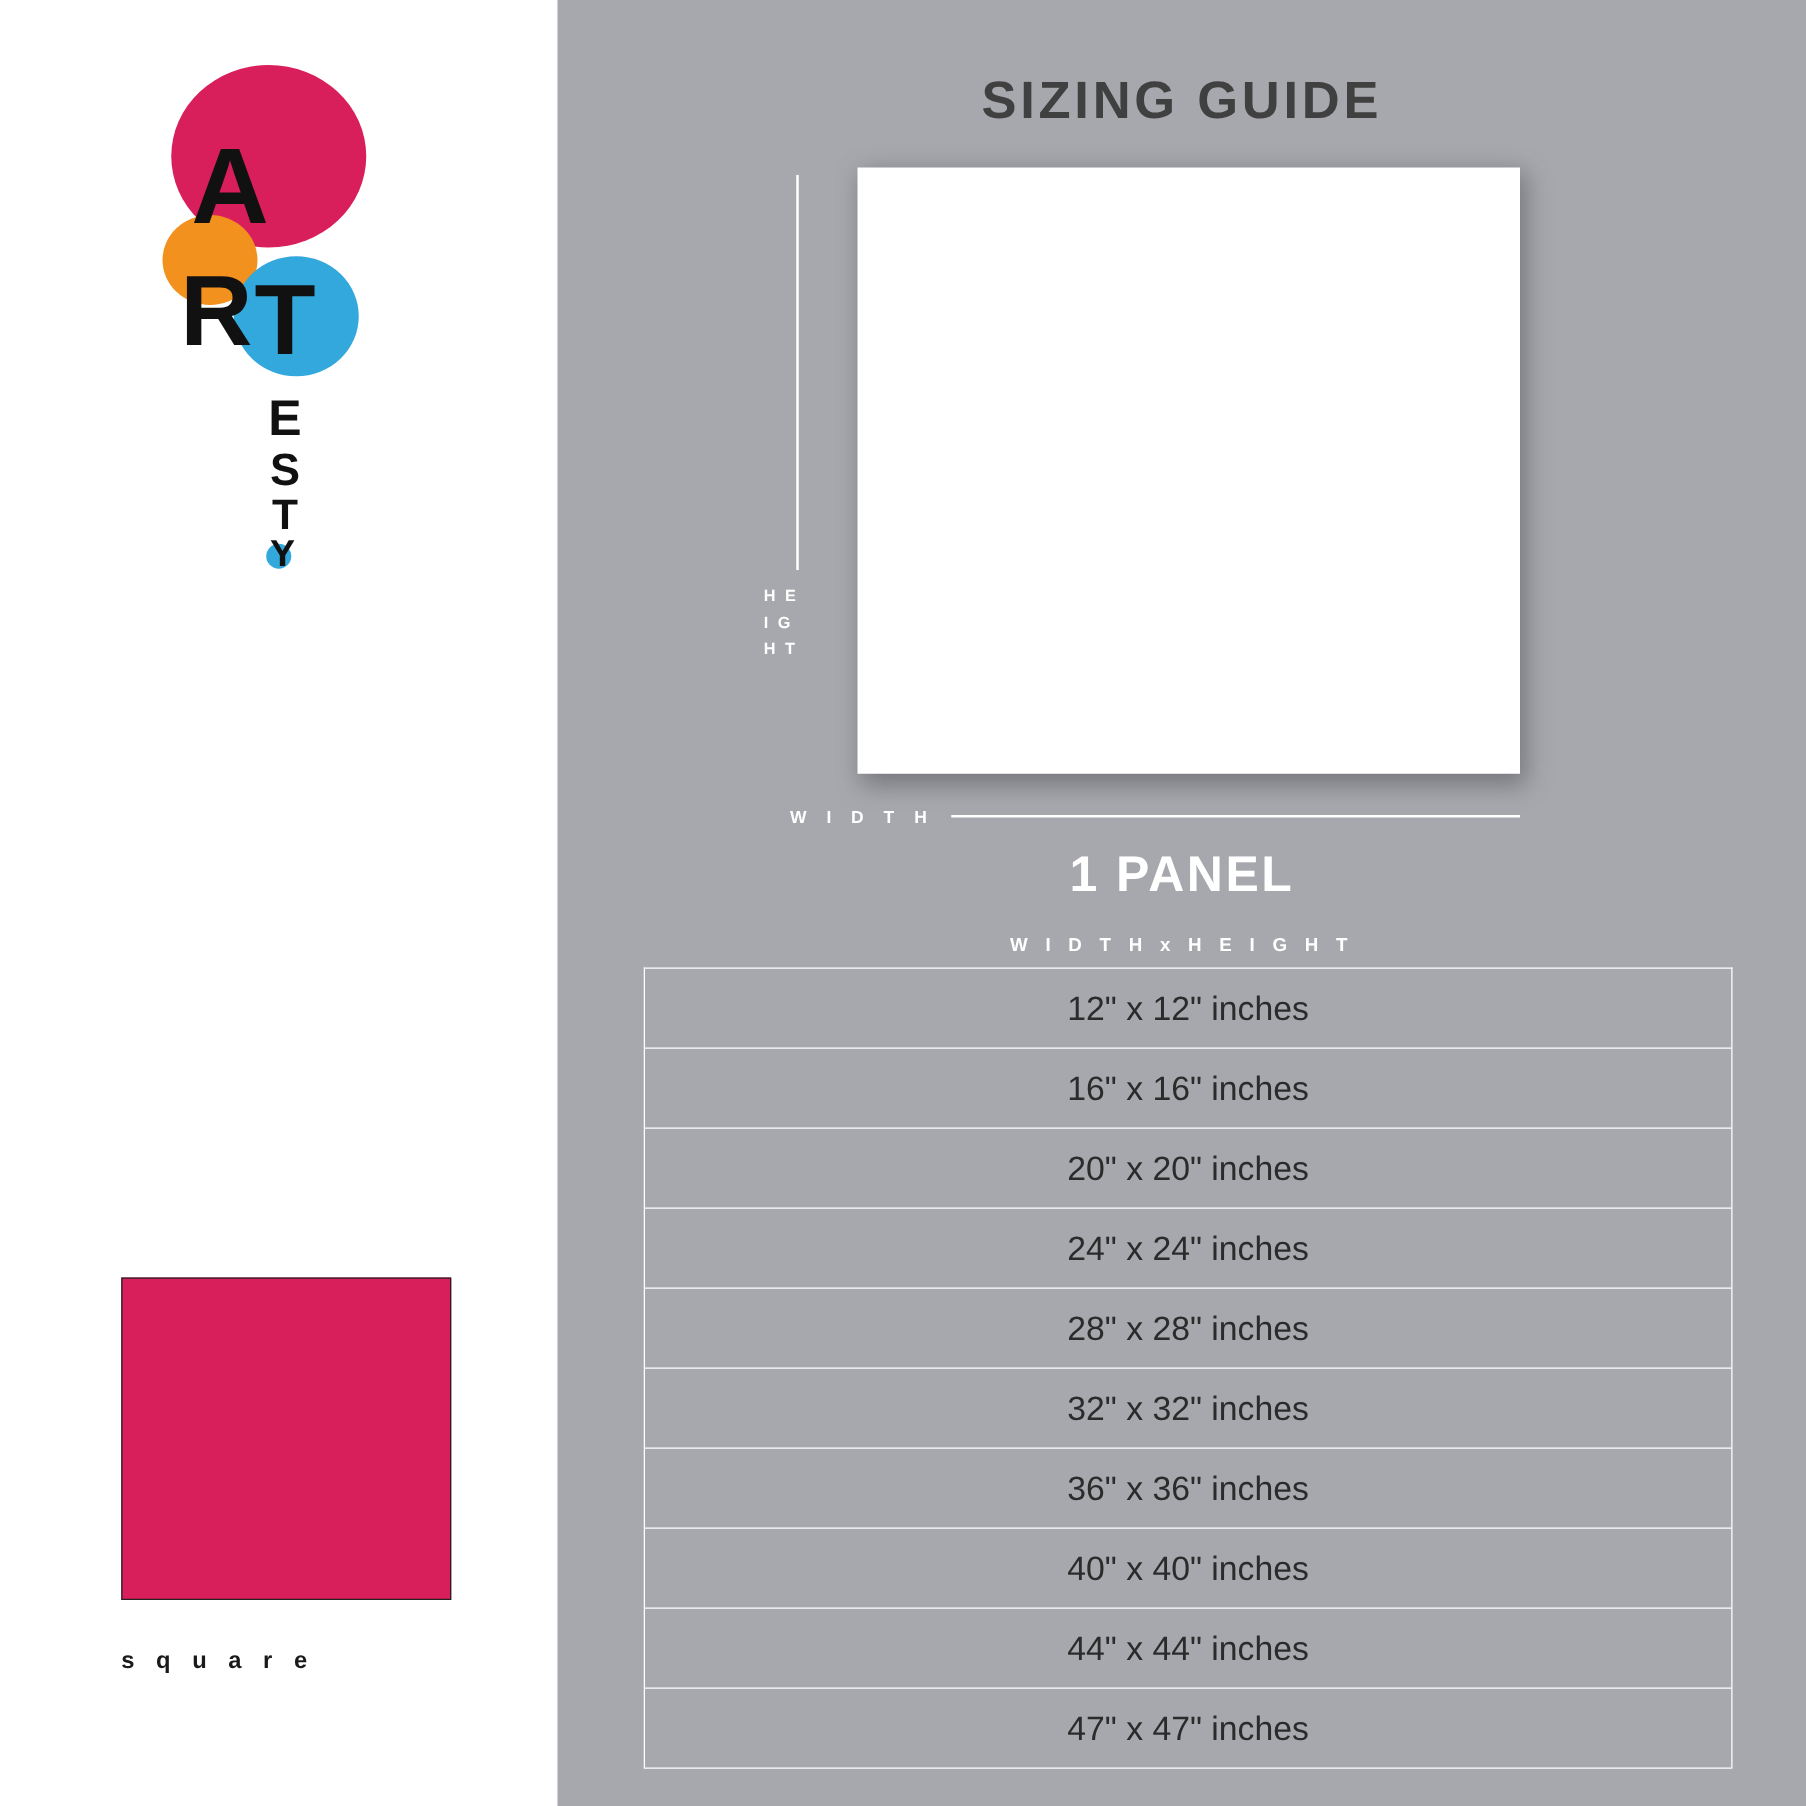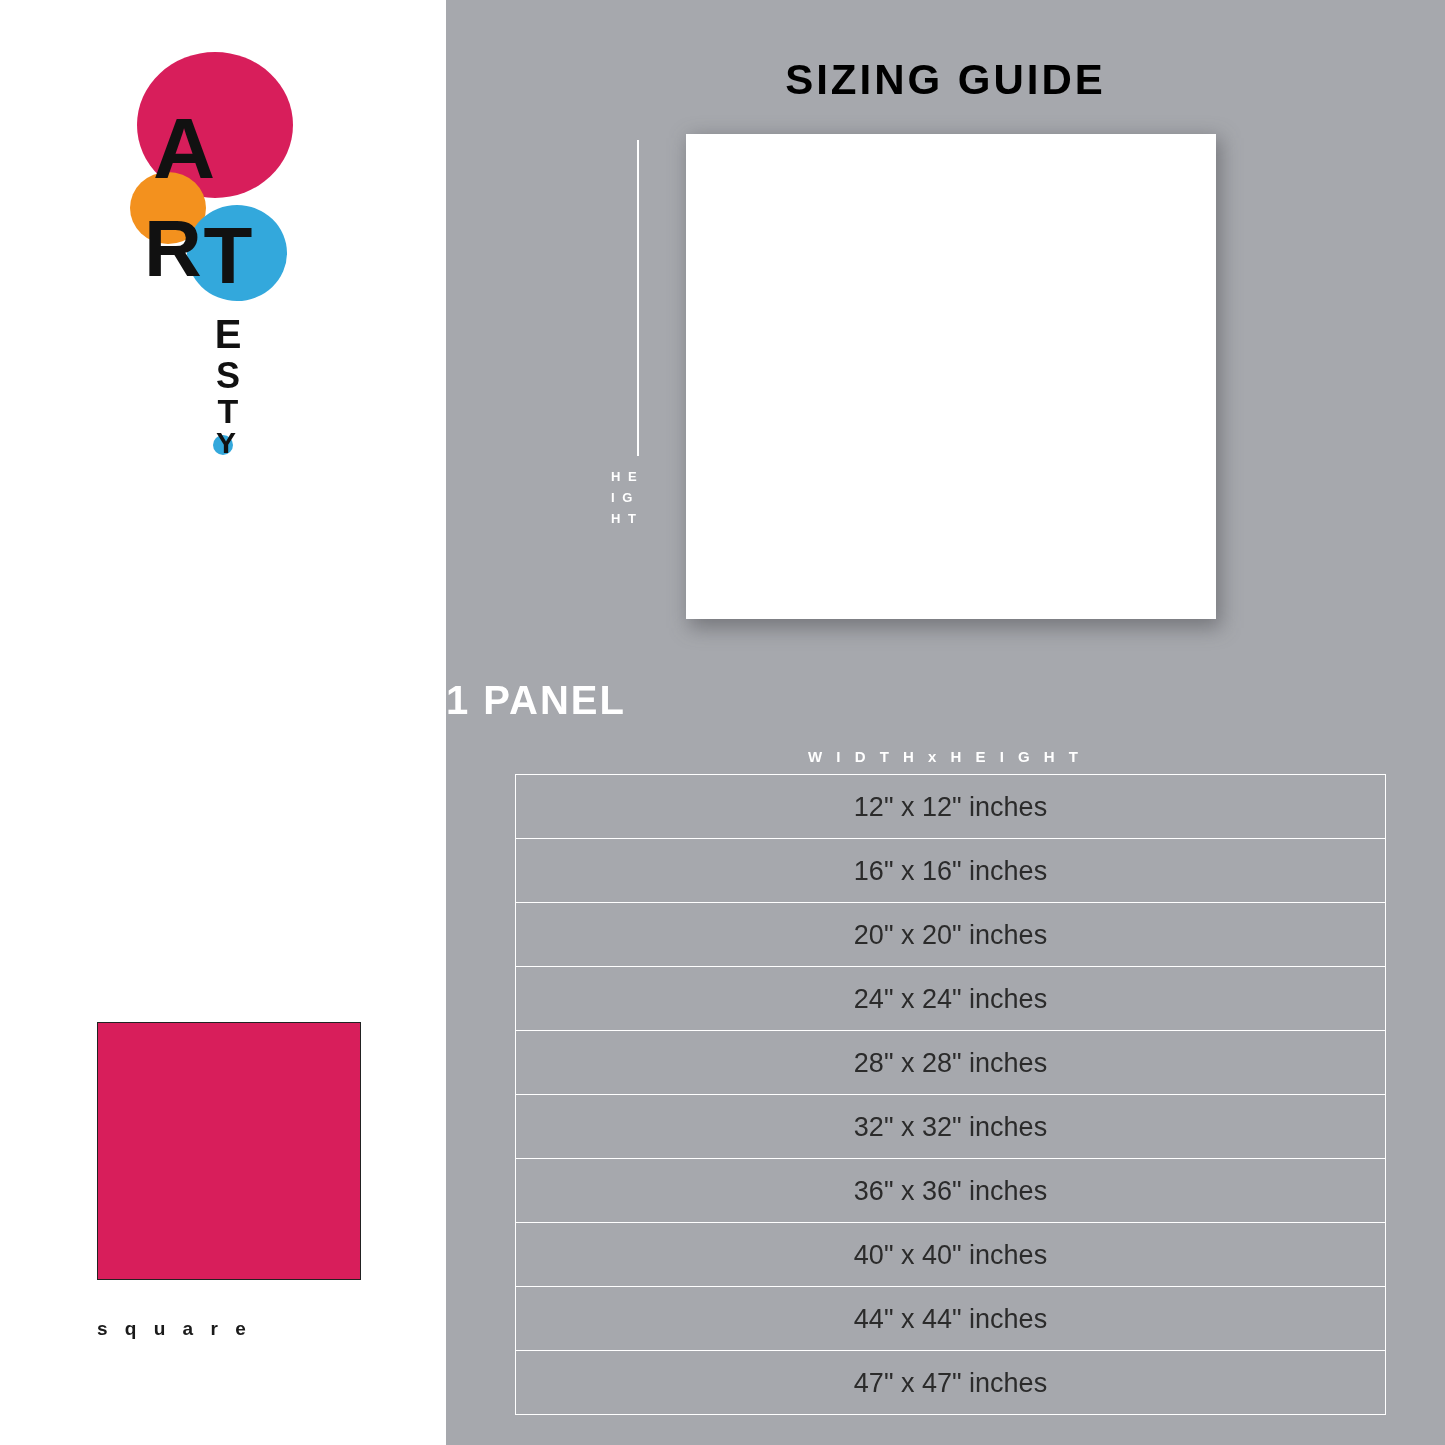--- a/index.html
+++ b/index.html
@@ -65,21 +65,21 @@
     height: 1445px;
     background: #a6a8ad;
     flex: 0 0 999px;
   }
   .guide-title {
     position: absolute;
     top: 56px;
     left: 0;
     width: 999px;
     text-align: center;
-    color: #000000;
+    color: #404040;
     font-size: 42px;
     font-weight: bold;
     letter-spacing: 3px;
   }
   .canvas-shadow {
     position: absolute;
     left: 243px;
     top: 138px;
     width: 532px;
     height: 490px;
@@ -133,20 +133,21 @@
     flex: 1;
     height: 2px;
     background: #ffffff;
     margin-left: 14px;
   }
   .panel-count {
     position: absolute;
     top: 678px;
     left: 0;
     width: 999px;
+    text-align: center;
     color: #ffffff;
     font-size: 40px;
     font-weight: bold;
     letter-spacing: 2px;
   }
   .panel-sub {
     position: absolute;
     top: 748px;
     left: 0;
     width: 999px;
@@ -207,20 +208,24 @@
   <div class="right-panel">
 
     <div class="guide-title">SIZING GUIDE</div>
 
     <div class="canvas-shadow"></div>
     <div class="canvas"></div>
 
     <div class="height-line"></div>
     <div class="height-label">H E I G H T</div>
 
+    <div class="width-row">
+      <span class="width-label">W I D T H</span>
+      <span class="width-line"></span>
+    </div>
 
     <div class="panel-count">1 PANEL</div>
     <div class="panel-sub">W I D T H  x  H E I G H T</div>
 
     <div class="size-table">
       <div class="size-row">12" x 12" inches</div>
       <div class="size-row">16" x 16" inches</div>
       <div class="size-row">20" x 20" inches</div>
       <div class="size-row">24" x 24" inches</div>
       <div class="size-row">28" x 28" inches</div>

